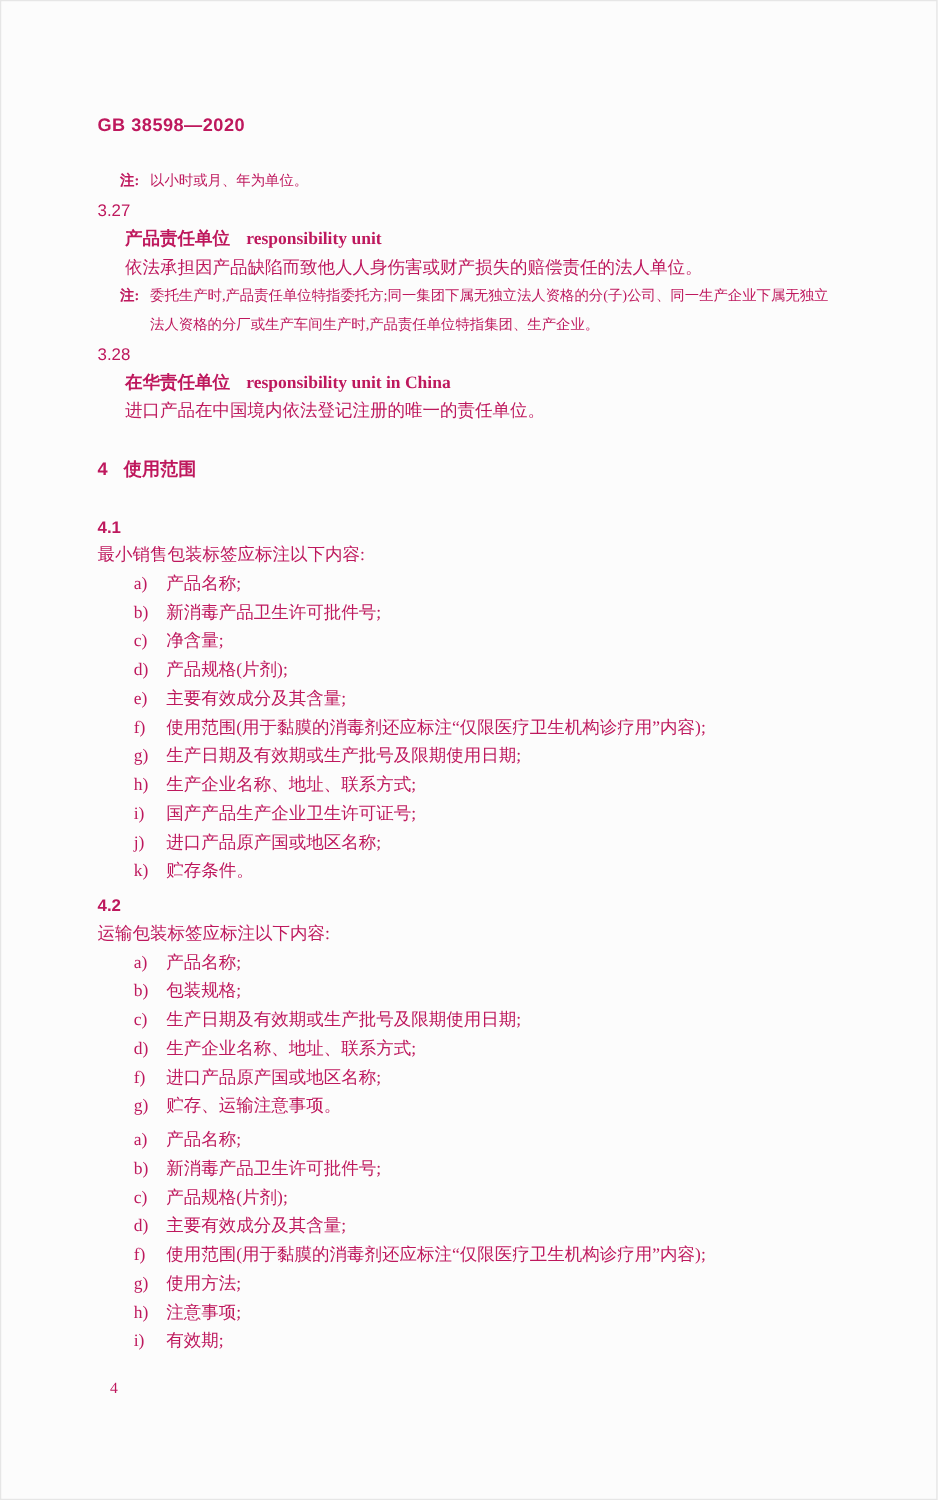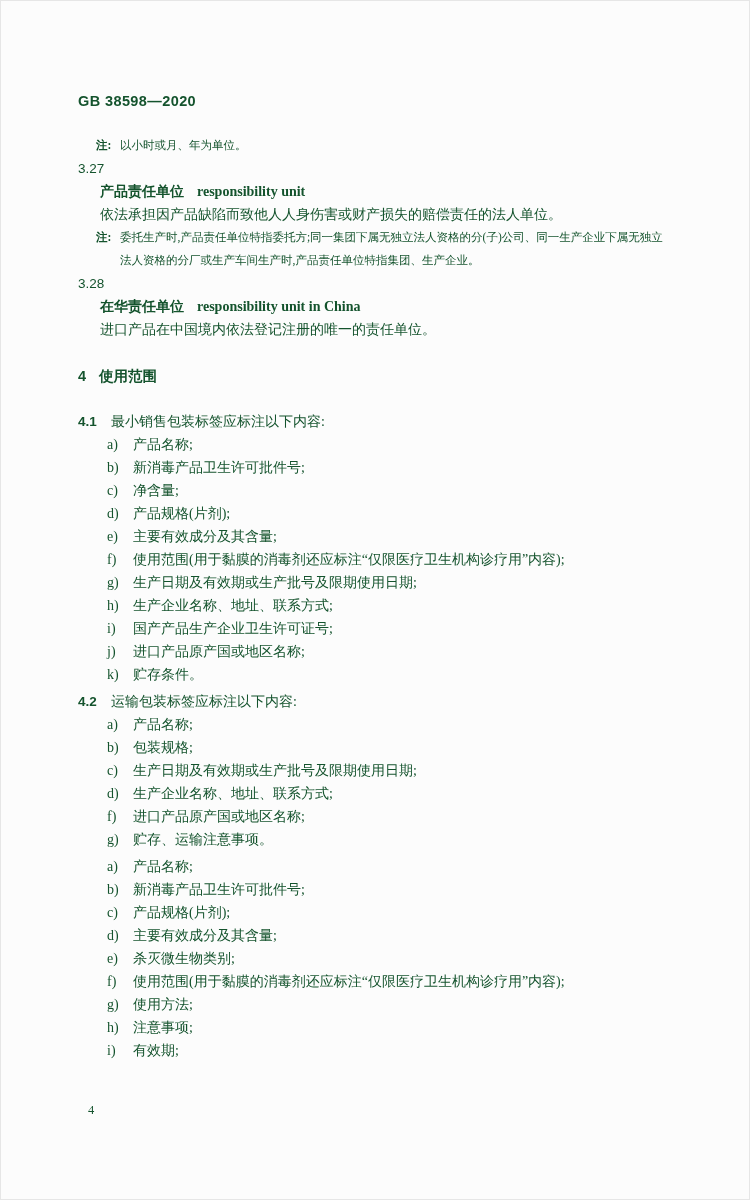--- a/index.html
+++ b/index.html
@@ -1,21 +1,21 @@
 <!DOCTYPE html>
 <html><head>
 <meta charset="utf-8">
 <style>
   html,body { margin:0; padding:0; background:#e9e9e9; }
   .page {
     position:relative; width:750px; height:1200px; margin:0 auto;
     background:#fcfcfc; overflow:hidden;
     box-shadow: inset 0 0 0 1px #e6e6e6;
     font-family:"Liberation Serif","DejaVu Serif",serif;
-    color:#14532d;
+    color:#be185d;
   }
   .content { position:absolute; left:78px; top:90px; width:600px; }
 
   .doc-code {
     font-family:"Liberation Sans","DejaVu Sans",sans-serif;
     font-weight:bold; font-size:14.5px; line-height:23px; letter-spacing:.4px;
   }
 
   .line { font-size:14px; line-height:23px; }
 
@@ -34,21 +34,21 @@
 
   .sec-heading {
     margin-top:24px;
     font-family:"Liberation Sans","DejaVu Sans",sans-serif;
     font-weight:bold; font-size:14.5px; line-height:23px;
   }
   .sec-heading .num { margin-right:13px; }
 
   .clause { margin-top:4px; }
   .clause.first { margin-top:22px; }
-  .clause-head { display:flex; font-size:14px; line-height:23px; }
+  .clause-head { display:flex; font-size:14px; line-height:23px;flex-direction:column; }
   .clause-num {
     flex:0 0 auto; width:33px;
     font-family:"Liberation Sans","DejaVu Sans",sans-serif;
     font-weight:bold; font-size:13.5px;
   }
   ul.items { list-style:none; margin:0; padding:0 0 0 29px; }
   ul.items li { font-size:14px; line-height:23px; }
   ul.items .letter { display:inline-block; width:26px; }
 
   .page-num {
@@ -123,21 +123,20 @@
         <li><span class="letter">g)</span><span>贮存、运输注意事项。</span></li>
       </ul>
     </div>
 
     <div class="clause">
       <ul class="items">
         <li><span class="letter">a)</span><span>产品名称;</span></li>
         <li><span class="letter">b)</span><span>新消毒产品卫生许可批件号;</span></li>
         <li><span class="letter">c)</span><span>产品规格(片剂);</span></li>
         <li><span class="letter">d)</span><span>主要有效成分及其含量;</span></li>
-        <li><span class="letter">e)</span><span>杀灭微生物类别;</span></li>
         <li><span class="letter">f)</span><span>使用范围(用于黏膜的消毒剂还应标注“仅限医疗卫生机构诊疗用”内容);</span></li>
         <li><span class="letter">g)</span><span>使用方法;</span></li>
         <li><span class="letter">h)</span><span>注意事项;</span></li>
         <li><span class="letter">i)</span><span>有效期;</span></li>
       </ul>
     </div>
 
   </div>
 
   <div class="page-num">4</div>

